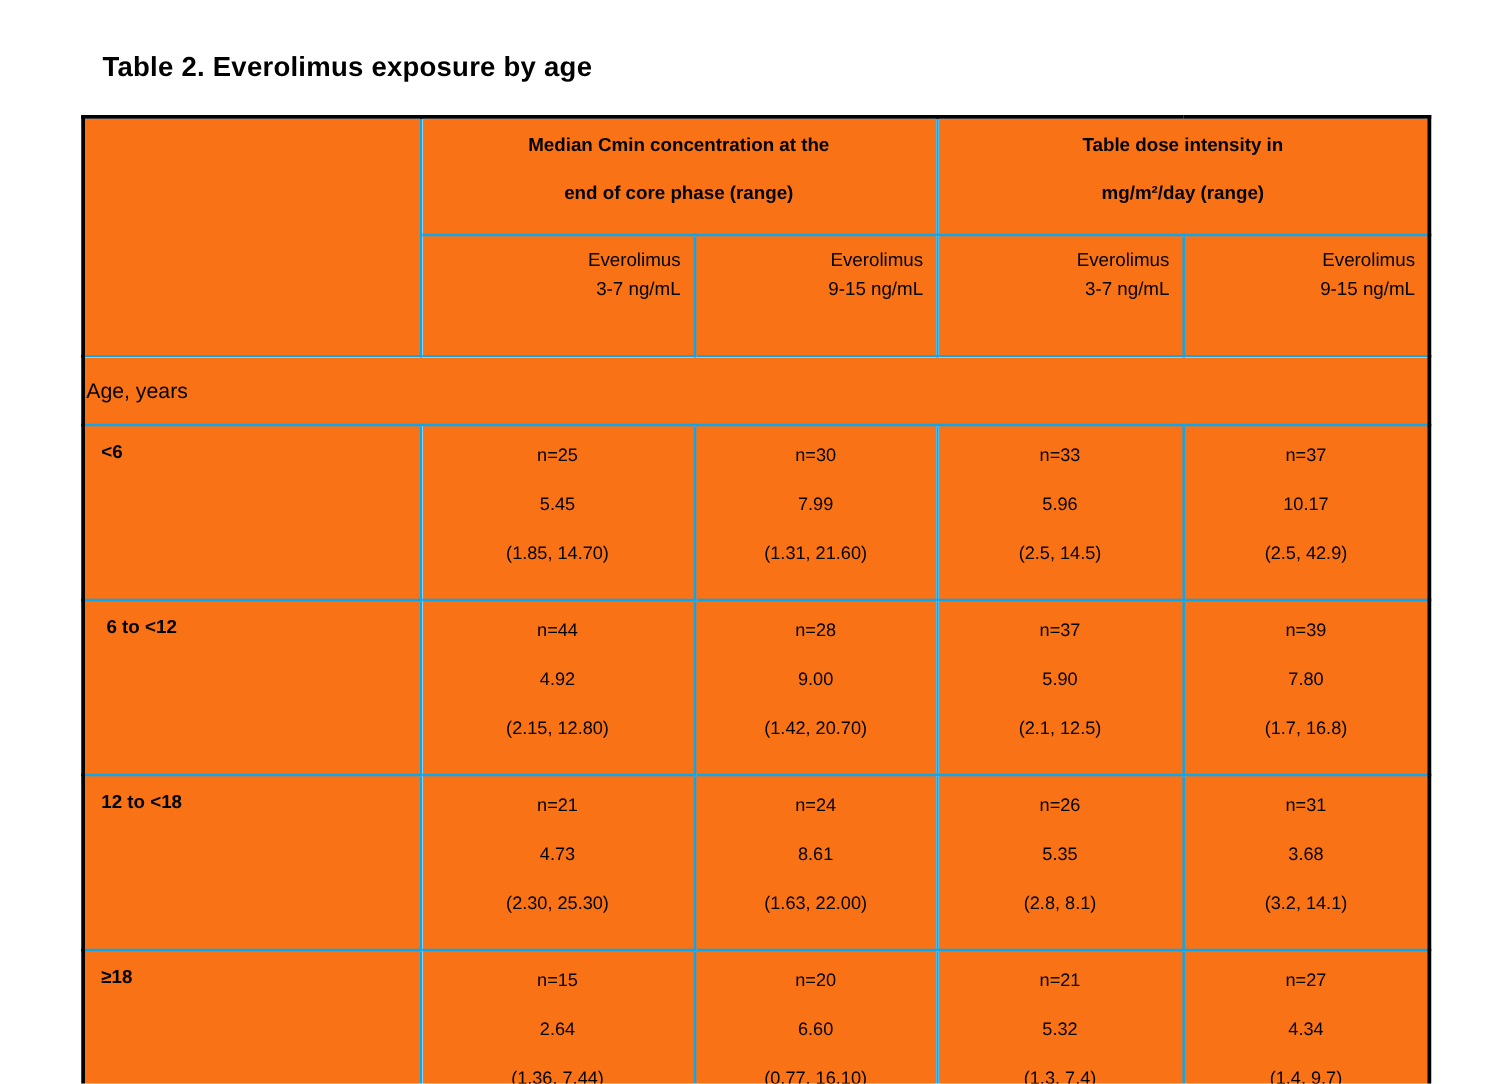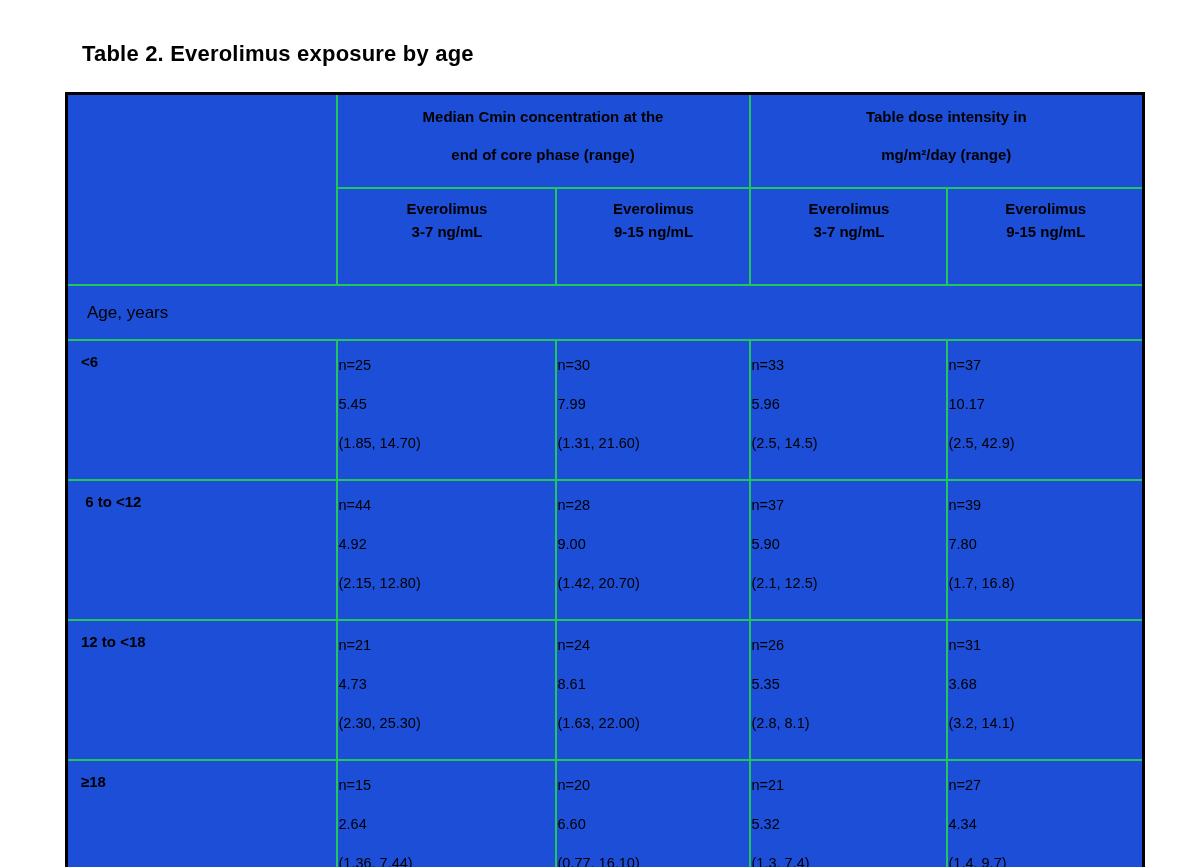--- a/index.html
+++ b/index.html
@@ -31,69 +31,69 @@
   table.exposure {
     position: absolute;
     left: 65px;
     top: 92px;
     width: 1077px;
     border-collapse: collapse;
     table-layout: fixed;
     border: 3px solid #000000;
   }
   table.exposure td, table.exposure th {
-    border: 2px solid #22c55e;
-    background: #1d4ed8;
+    border: 2px solid #0ea5e9;
+    background: #f97316;
     overflow: hidden;
   }
   
   .group-header {
     height: 88px;
     vertical-align: top;
     text-align: center;
     font-weight: bold;
     font-size: 15px;
     line-height: 38px;
     padding-top: 3px;
   }
   .corner-cell {
     background: #ffffff;
   }
   
   .sub-header {
     height: 87px;
     vertical-align: top;
-    text-align: center;
-    font-weight: bold;
+    text-align: right;
+    font-weight: normal;
     font-size: 15px;
     line-height: 23px;
     padding: 8px 10px 0 12px;
   }
   
   .section-row td {
     height: 51px;
     vertical-align: middle;
     font-size: 17px;
     font-weight: normal;
-    padding-left: 19px;
+    padding-left: 1px;
   }
   
   .row-label {
     height: 126px;
     vertical-align: top;
     text-align: left;
     font-weight: bold;
     font-size: 15px;
     padding: 12px 8px 0 13px;
     white-space: pre-wrap;
   }
   .data-cell {
     height: 126px;
     vertical-align: top;
-    text-align: left;
+    text-align: center;
     font-size: 14.5px;
     font-weight: normal;
     padding-top: 5px;
   }
   .data-cell .line {
     line-height: 39px;
   }
 </style>
 </head>
 <body>

